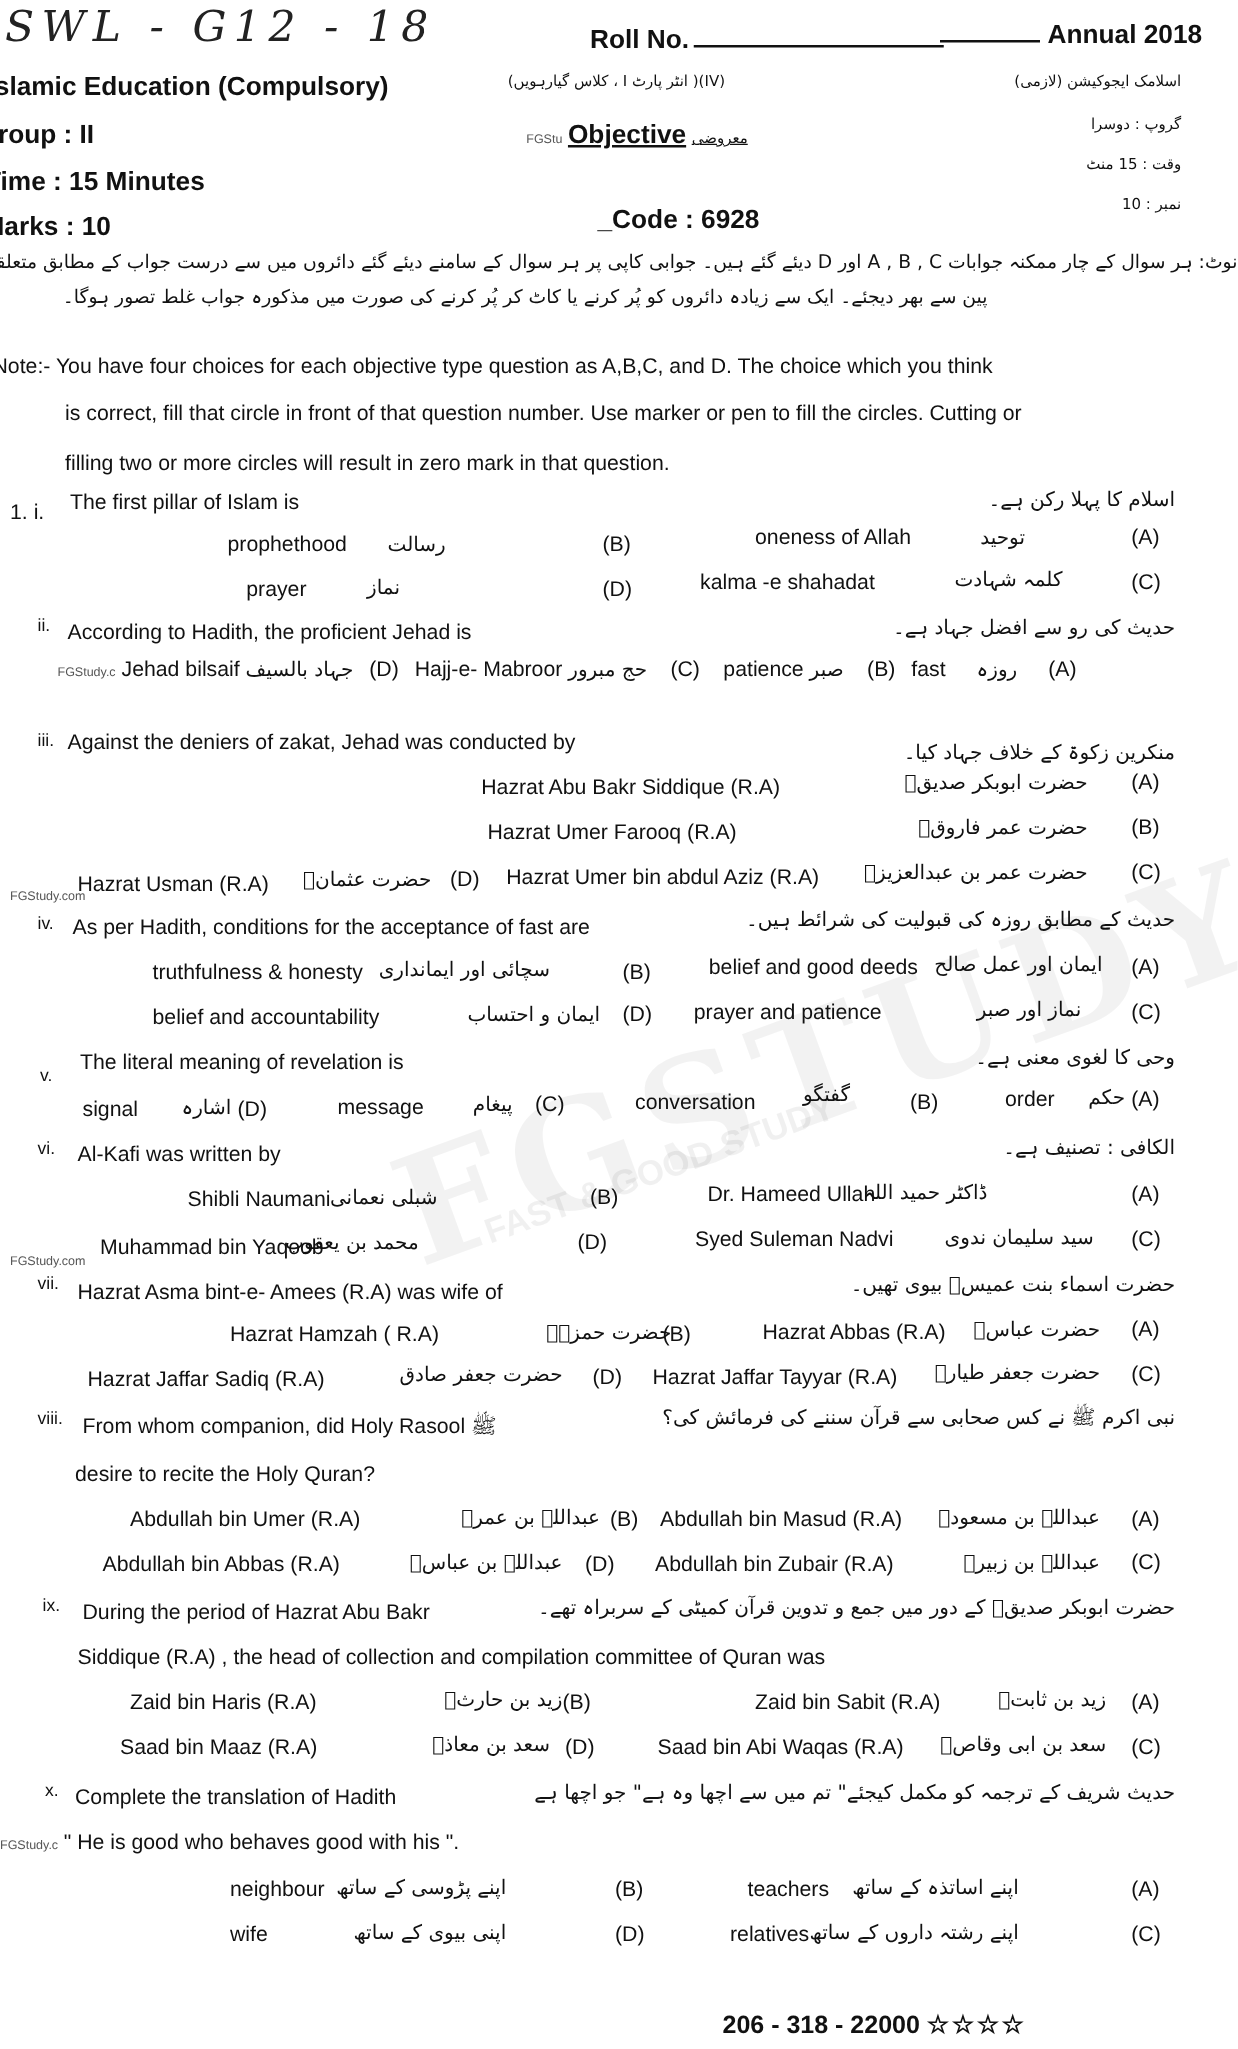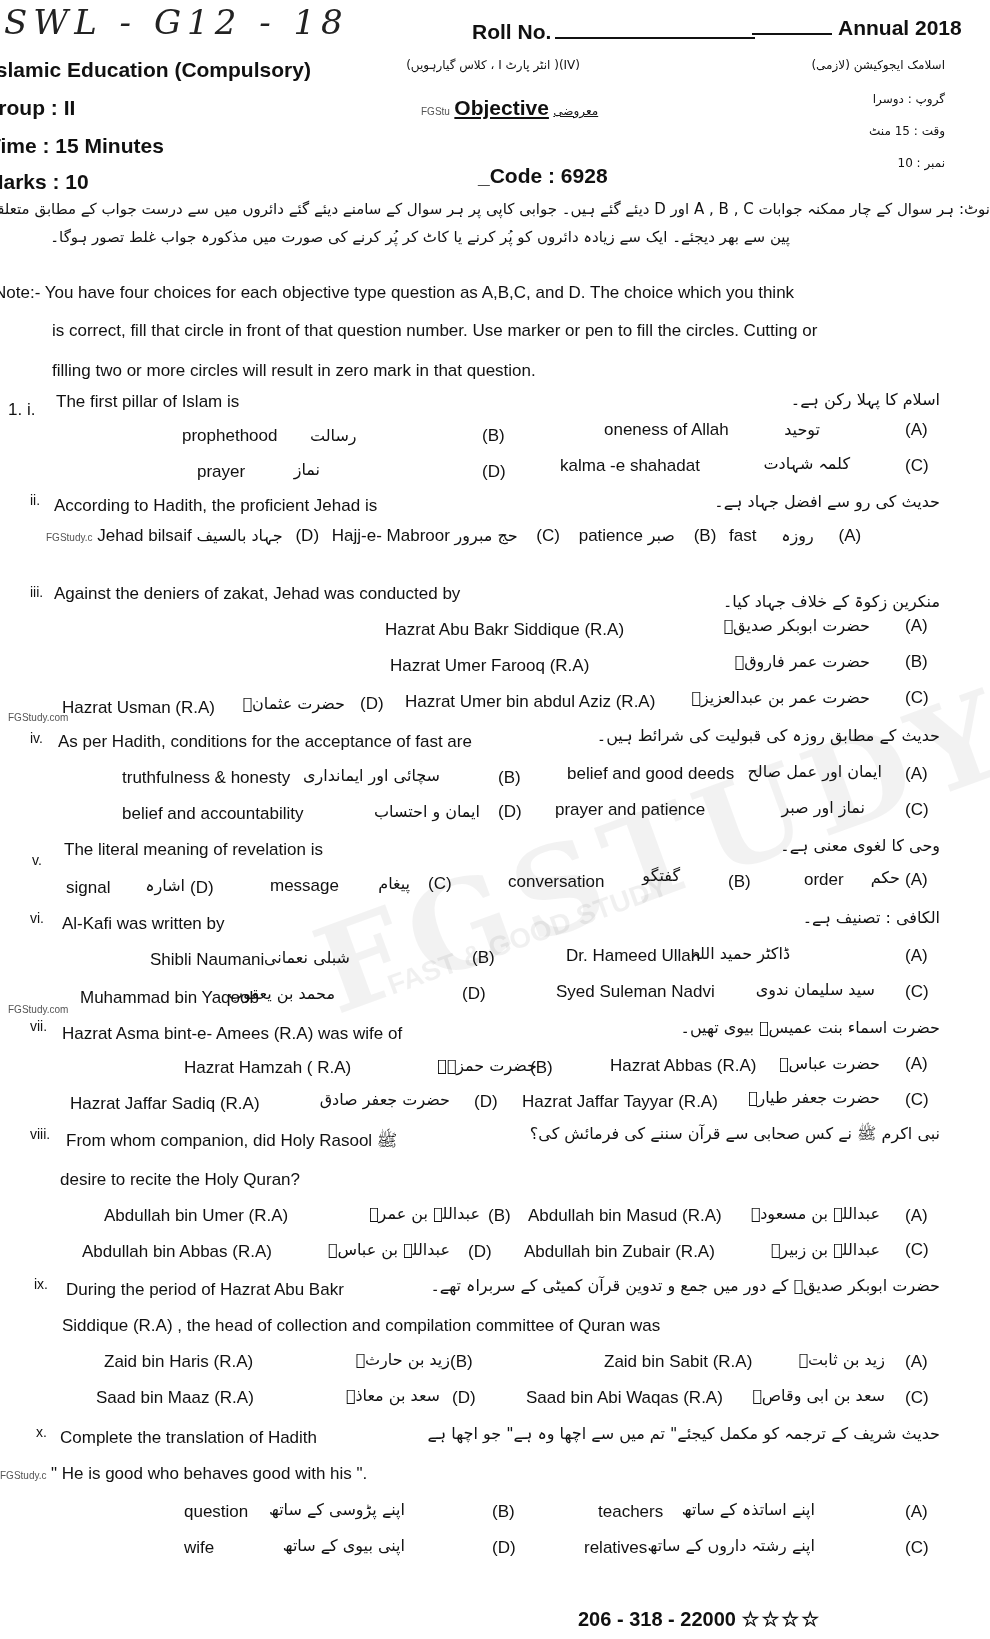--- a/index.html
+++ b/index.html
@@ -194,21 +194,21 @@
 <div class="abs ur" style="left:330px;top:1386px;width:110px;text-align:right;">سعد بن معاذؓ</div>
 <div class="abs t17" style="left:452px;top:1388px;">(D)</div>
 <div class="abs t17" style="left:526px;top:1388px;">Saad bin Abi Waqas (R.A)</div>
 <div class="abs ur" style="left:760px;top:1386px;width:125px;text-align:right;">سعد بن ابی وقاصؓ</div>
 <div class="abs t17" style="left:905px;top:1388px;">(C)</div>
 
 <div class="abs num" style="left:36px;top:1424px;">x.</div>
 <div class="abs t17" style="left:60px;top:1428px;">Complete the  translation of  Hadith</div>
 <div class="abs ur" style="left:470px;top:1424px;width:470px;text-align:right;">حدیث شریف کے ترجمہ کو مکمل کیجئے" تم میں سے اچھا وہ ہے" جو اچھا ہے</div>
 <div class="abs" style="left:0px;top:1464px;"><span class="mark">FGStudy.c</span> <span class="t17">" He is good who behaves good with his ".</span></div>
-<div class="abs t17" style="left:184px;top:1502px;">question</div>
+<div class="abs t17" style="left:184px;top:1502px;">neighbour</div>
 <div class="abs ur" style="left:290px;top:1500px;width:115px;text-align:right;">اپنے پڑوسی کے ساتھ</div>
 <div class="abs t17" style="left:492px;top:1502px;">(B)</div>
 <div class="abs t17" style="left:598px;top:1502px;">teachers</div>
 <div class="abs ur" style="left:680px;top:1500px;width:135px;text-align:right;">اپنے اساتذہ کے ساتھ</div>
 <div class="abs t17" style="left:905px;top:1502px;">(A)</div>
 <div class="abs t17" style="left:184px;top:1538px;">wife</div>
 <div class="abs ur" style="left:290px;top:1536px;width:115px;text-align:right;">اپنی بیوی کے ساتھ</div>
 <div class="abs t17" style="left:492px;top:1538px;">(D)</div>
 <div class="abs t17" style="left:584px;top:1538px;">relatives</div>
 <div class="abs ur" style="left:660px;top:1536px;width:155px;text-align:right;">اپنے رشتہ داروں کے ساتھ</div>

